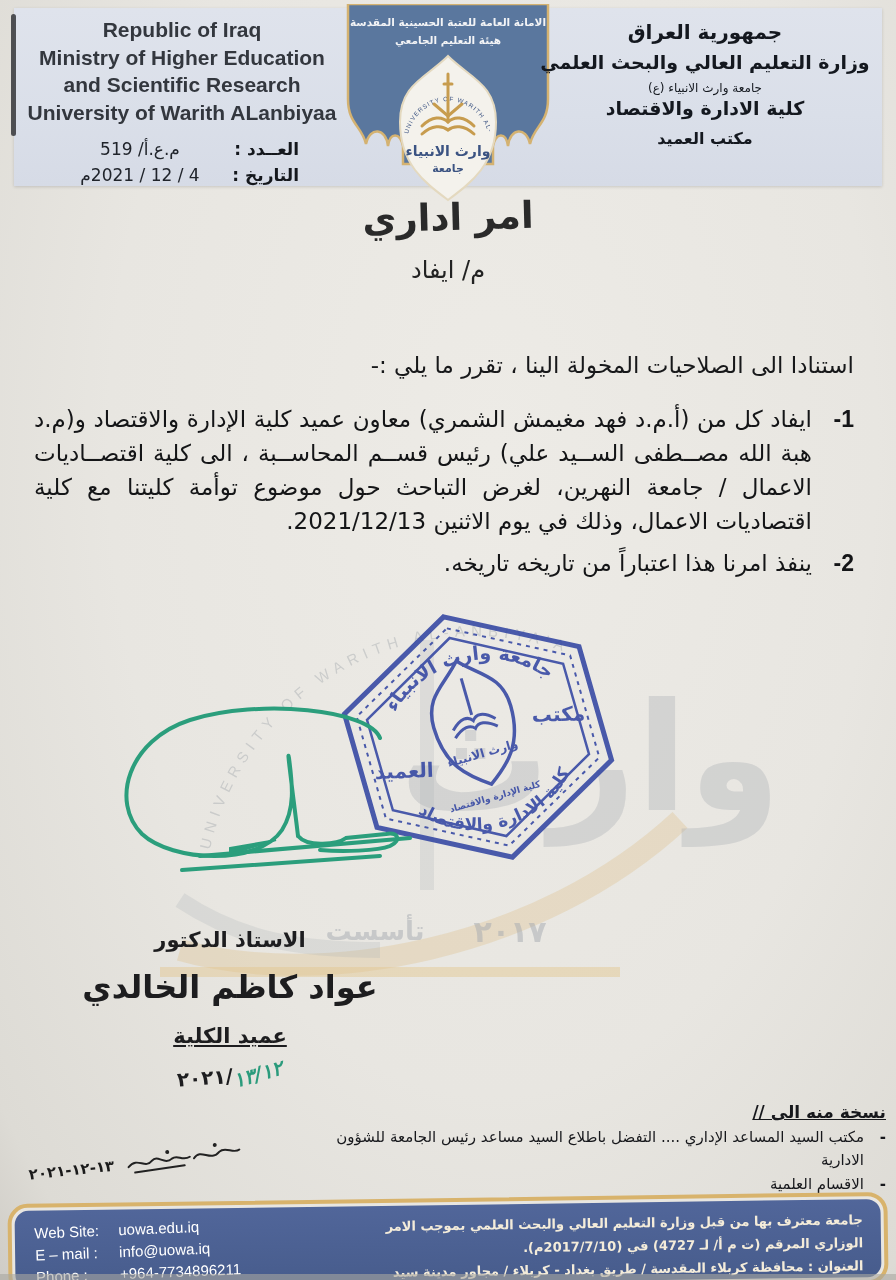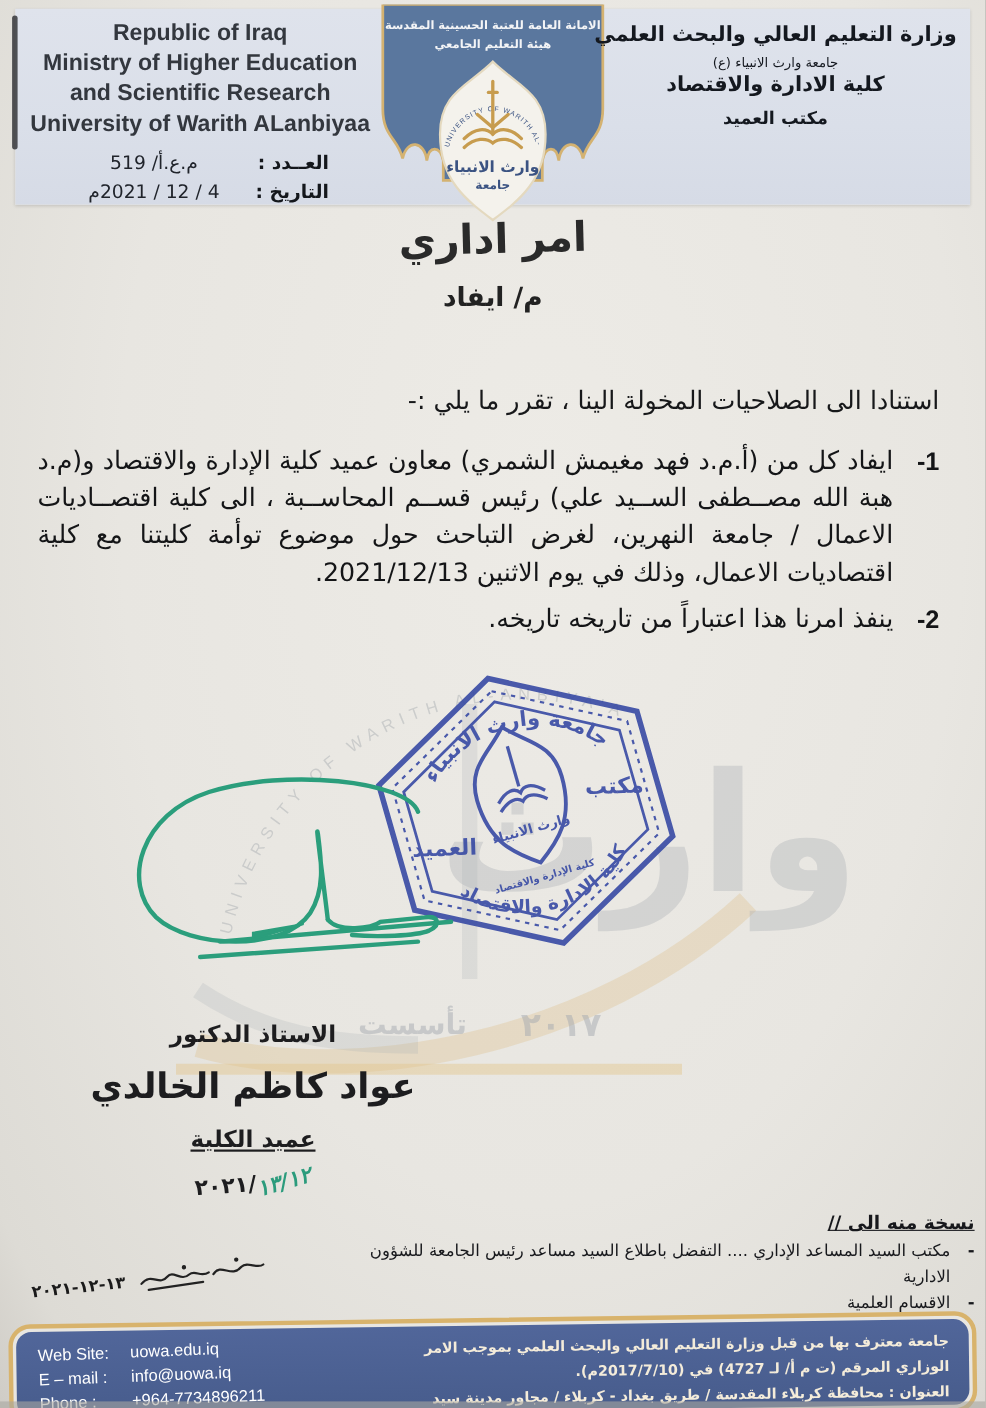--- a/index.html
+++ b/index.html
@@ -24,21 +24,21 @@
   .hdr-right .l1{font-weight:bold;font-size:20px;margin-bottom:7px;}
   .hdr-right .l2{font-weight:bold;font-size:19px;margin-bottom:8px;}
   .hdr-right .l3{font-weight:normal;font-size:12px;margin-bottom:2px;}
   .hdr-right .l4{font-weight:bold;font-size:19px;margin-bottom:10px;letter-spacing:.5px;}
   .hdr-right .l5{font-weight:bold;font-size:16px;}
   .logo{position:absolute;left:338px;top:4px;width:220px;height:200px;}
   
   .doc-title{position:absolute;left:0;top:196px;width:896px;text-align:center;
     font-size:37px;font-weight:bold;color:#2a2a2a;transform:rotate(-1.5deg);letter-spacing:1px;}
   .doc-subject{position:absolute;left:0;top:256px;width:896px;text-align:center;
-    font-size:24px;font-weight:bold;color:#222;}
+    font-size:24px;font-weight:normal;color:#222;}
   
   .intro{position:absolute;right:42px;left:40px;top:352px;direction:rtl;text-align:right;
     font-size:23px;color:#17181a;}
   .list{position:absolute;right:42px;left:34px;top:402px;direction:rtl;}
   .item{display:flex;direction:rtl;gap:14px;font-size:23px;line-height:34px;color:#141517;margin-bottom:8px;}
   .item .num{flex:0 0 28px;font-family:"Liberation Sans",sans-serif;font-weight:600;}
   .item .txt{flex:1;text-align:justify;}
   .item.single .txt{text-align:right;}
   
   .watermark{position:absolute;left:120px;top:520px;width:700px;height:480px;pointer-events:none;}
@@ -132,20 +132,21 @@
       <path d="M 106 80 L 114 80"></path>
       <path d="M 84 122 C 94 112 104 112 110 118 C 116 112 126 112 136 122"></path>
       <path d="M 84 130 C 94 121 104 121 110 126 C 116 121 126 121 136 130"></path>
       <path d="M 96 100 L 110 112 L 124 100"></path>
     </g>
     <text x="110" y="152" text-anchor="middle" font-size="14" font-weight="bold" fill="#3b5382">وارث الانبياء</text>
     <text x="110" y="168" text-anchor="middle" font-size="11" font-weight="bold" fill="#3b5382">جامعة</text>
   </svg>
 
   <div class="hdr-right">
+    <div class="l1">جمهورية العراق</div>
     <div class="l2">وزارة التعليم العالي والبحث العلمي</div>
     <div class="l3">جامعة وارث الانبياء (ع)</div>
     <div class="l4">كلية الادارة والاقتصاد</div>
     <div class="l5">مكتب العميد</div>
   </div>
 
   <div class="doc-title">امر اداري</div>
   <div class="doc-subject">م/ ايفاد</div>
 
   <div class="intro">استنادا الى الصلاحيات المخولة الينا ، تقرر ما يلي :-</div>

